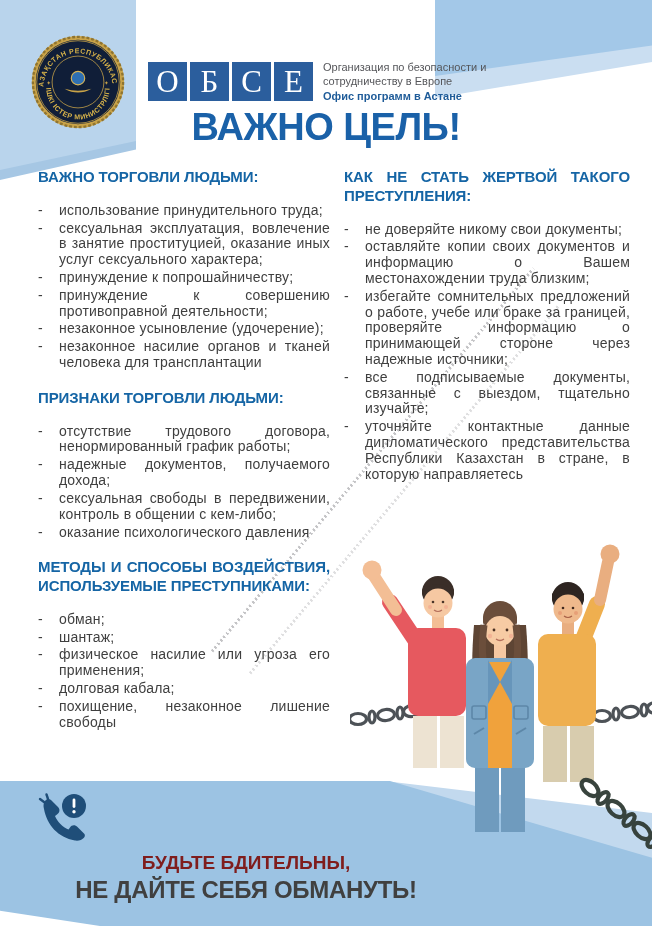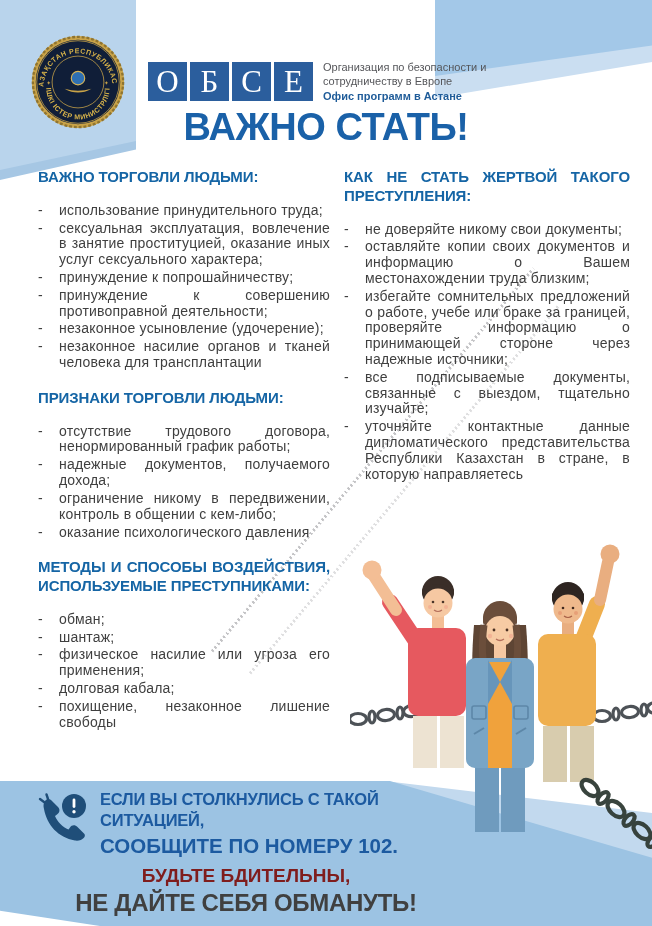--- a/index.html
+++ b/index.html
@@ -103,21 +103,21 @@
       <div class="sq">С</div>
       <div class="sq">Е</div>
     </div>
     <div class="osce-text">
       <div>Организация по безопасности и</div>
       <div>сотрудничеству в Европе</div>
       <div class="osce-office">Офис программ в Астане</div>
     </div>
   </div>
 
-  <div class="title">ВАЖНО СТАТЬ!</div>
+  <div class="title">ВАЖНО ЦЕЛЬ!</div>
 
   <div class="col col-left">
     <div class="sec">
       <div class="sec-heading">ВАЖНО ТОРГОВЛИ ЛЮДЬМИ:</div>
       <div class="li">
           <span class="dash">-</span>
           <span class="li-text">использование принудительного труда;</span>
         </div>
       <div class="li">
           <span class="dash">-</span>
@@ -145,21 +145,21 @@
       <div class="li">
           <span class="dash">-</span>
           <span class="li-text">отсутствие трудового договора, ненормированный график работы;</span>
         </div>
       <div class="li">
           <span class="dash">-</span>
           <span class="li-text">надежные документов, получаемого дохода;</span>
         </div>
       <div class="li">
           <span class="dash">-</span>
-          <span class="li-text">ограничение никому в передвижении, контроль в общении с кем-либо;</span>
+          <span class="li-text">сексуальная свободы в передвижении, контроль в общении с кем-либо;</span>
         </div>
       <div class="li">
           <span class="dash">-</span>
           <span class="li-text">оказание психологического давления</span>
         </div>
     </div>
     <div class="sec">
       <div class="sec-heading">МЕТОДЫ И СПОСОБЫ ВОЗДЕЙСТВИЯ, ИСПОЛЬЗУЕМЫЕ ПРЕСТУПНИКАМИ:</div>
       <div class="li">
           <span class="dash">-</span>
@@ -303,22 +303,18 @@
       <svg class="f-icon" width="58" height="54" viewBox="0 0 58 54">
         <path d="M10 18 C8 11 13 6 17 9 L24 16 C26.5 18.5 25.5 22 23 23.5 L21 25 C23.5 31 28.5 36 34.5 38.5 L36 36.5 C37.5 34 41 33.5 43.5 36 L50 42.5 C53 45.5 48 50.5 41 49.5 C24 46.5 13 34 10 18 Z" fill="#1F4E79"></path>
         <circle cx="40" cy="15" r="12" fill="#1F4E79"></circle>
         <rect x="38.6" y="7.5" width="2.8" height="9.5" rx="1.4" fill="#ffffff"></rect>
         <circle cx="40" cy="20.8" r="1.7" fill="#ffffff"></circle>
         <g stroke="#1F4E79" stroke-width="2.4" stroke-linecap="round">
           <path d="M6 8 L10 11"></path>
           <path d="M12.5 3.5 L14 8"></path>
         </g>
       </svg>
-      <div class="f-lines">
-        <div class="f1">ЕСЛИ ВЫ СТОЛКНУЛИСЬ С ТАКОЙ СИТУАЦИЕЙ,</div>
-        <div class="f2">СООБЩИТЕ ПО НОМЕРУ 102.</div>
-      </div>
     </div>
     <div class="f3">БУДЬТЕ БДИТЕЛЬНЫ,</div>
     <div class="f4">НЕ ДАЙТЕ СЕБЯ ОБМАНУТЬ!</div>
   </div>
 
 </div>
 
 </body></html>

